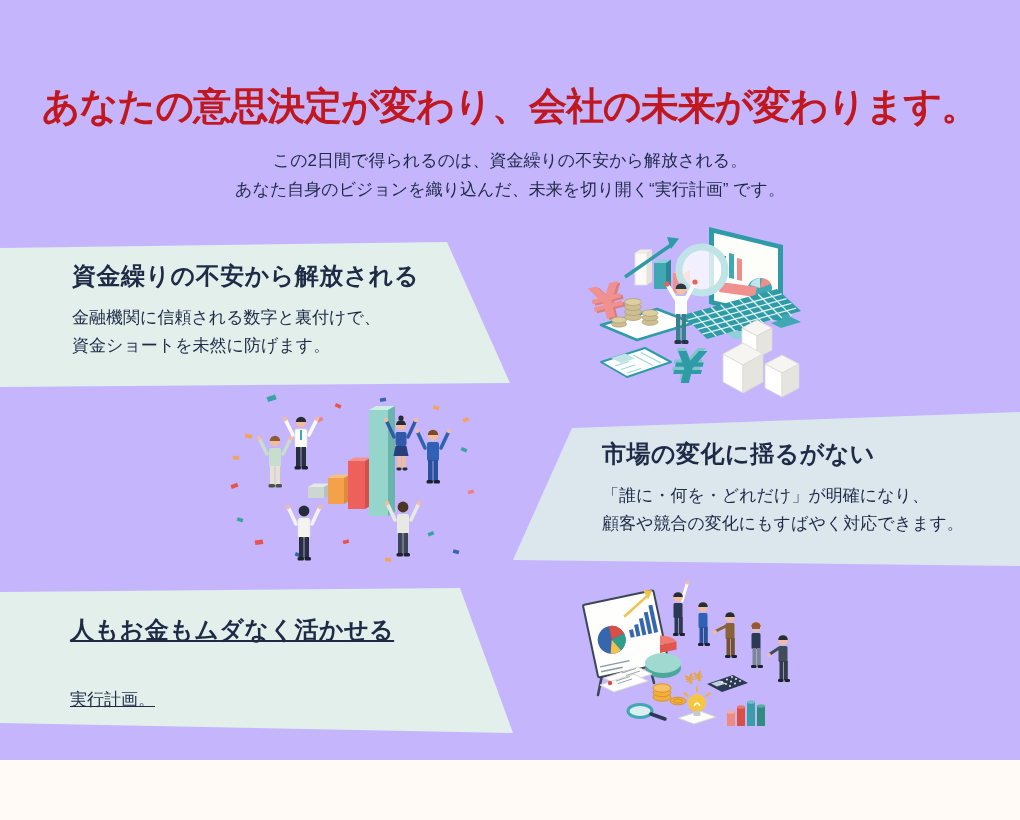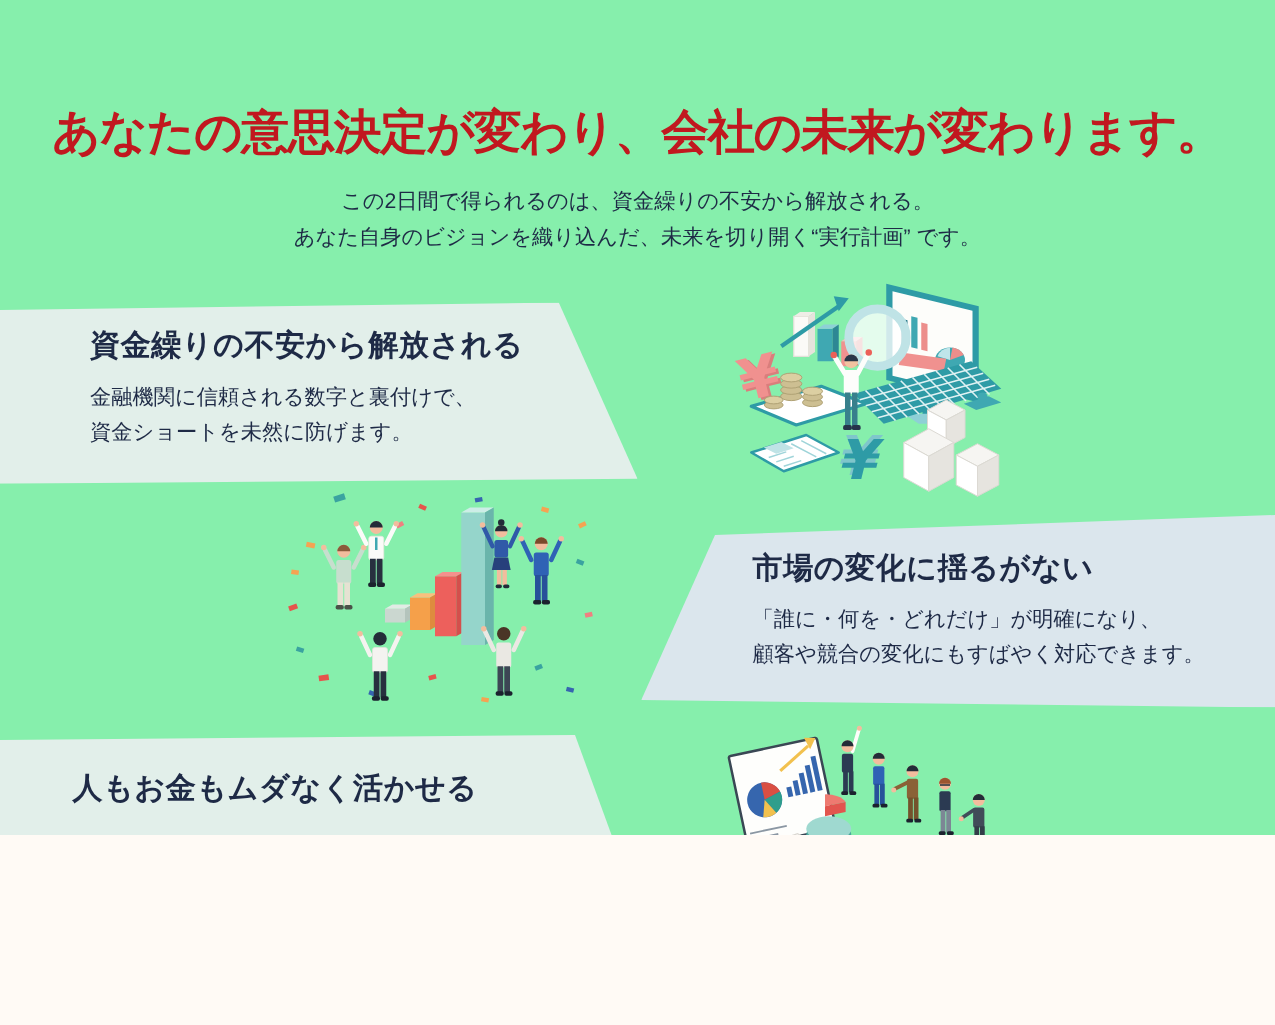--- a/index.html
+++ b/index.html
@@ -1,32 +1,32 @@
 <!DOCTYPE html>
 <html><head>
 <meta charset="utf-8">
 <style>
   html,body{margin:0;padding:0;background:#FFFAF5;}
-  .page{position:relative;width:1020px;height:668px;background:#86efac;overflow:hidden;
+  .page{position:relative;width:1020px;height:760px;background:#c4b5fd;overflow:hidden;
         font-family:"Liberation Sans","DejaVu Sans",sans-serif;color:#1E2A46;}
   .hero-title{position:absolute;top:82px;left:0;width:1020px;margin:0;text-align:center;
         font-size:38px;line-height:48px;font-weight:900;color:#C1181F;letter-spacing:-1px;}
   .hero-sub{position:absolute;top:146px;left:0;width:1020px;margin:0;text-align:center;
         font-size:17px;line-height:29px;color:#1E2A46;}
   .panel{position:absolute;}
   .panel-1{left:0;top:242px;width:515px;height:146px;background:#E2EFEA;
         clip-path:polygon(0 6px,447px 0,510px 141px,0 145px);}
   .panel-2{left:505px;top:412px;width:515px;height:154px;background:#DBE6ED;
         clip-path:polygon(67px 16px,100% 0,100% 100%,8px 148px);}
   .panel-3{left:0;top:588px;width:515px;height:147px;background:#E2EFEA;
         clip-path:polygon(0 4px,460px 0,513px 145px,0 135px);}
   .panel-text{position:absolute;z-index:3;}
   .text-1{left:72px;top:260px;}
   .text-2{left:602px;top:438px;}
-  .text-3{left:58px;top:614px;}
+  .text-3{left:70px;top:614px;text-decoration:underline;}
   .benefit-title{margin:0 0 12px 0;font-size:24px;font-weight:700;color:#1E2A46;letter-spacing:0.5px;}
   .benefit-body{margin:0;font-size:17px;line-height:28px;color:#1E2A46;}
   .illu{position:absolute;z-index:2;}
   .illu-1{left:575px;top:225px;width:230px;height:175px;}
   .illu-2{left:225px;top:390px;width:260px;height:180px;}
   .illu-3{left:570px;top:575px;width:240px;height:175px;}
   svg{display:block;}
   svg text{font-family:"DejaVu Sans","Liberation Sans",sans-serif;}
 </style>
 </head>

